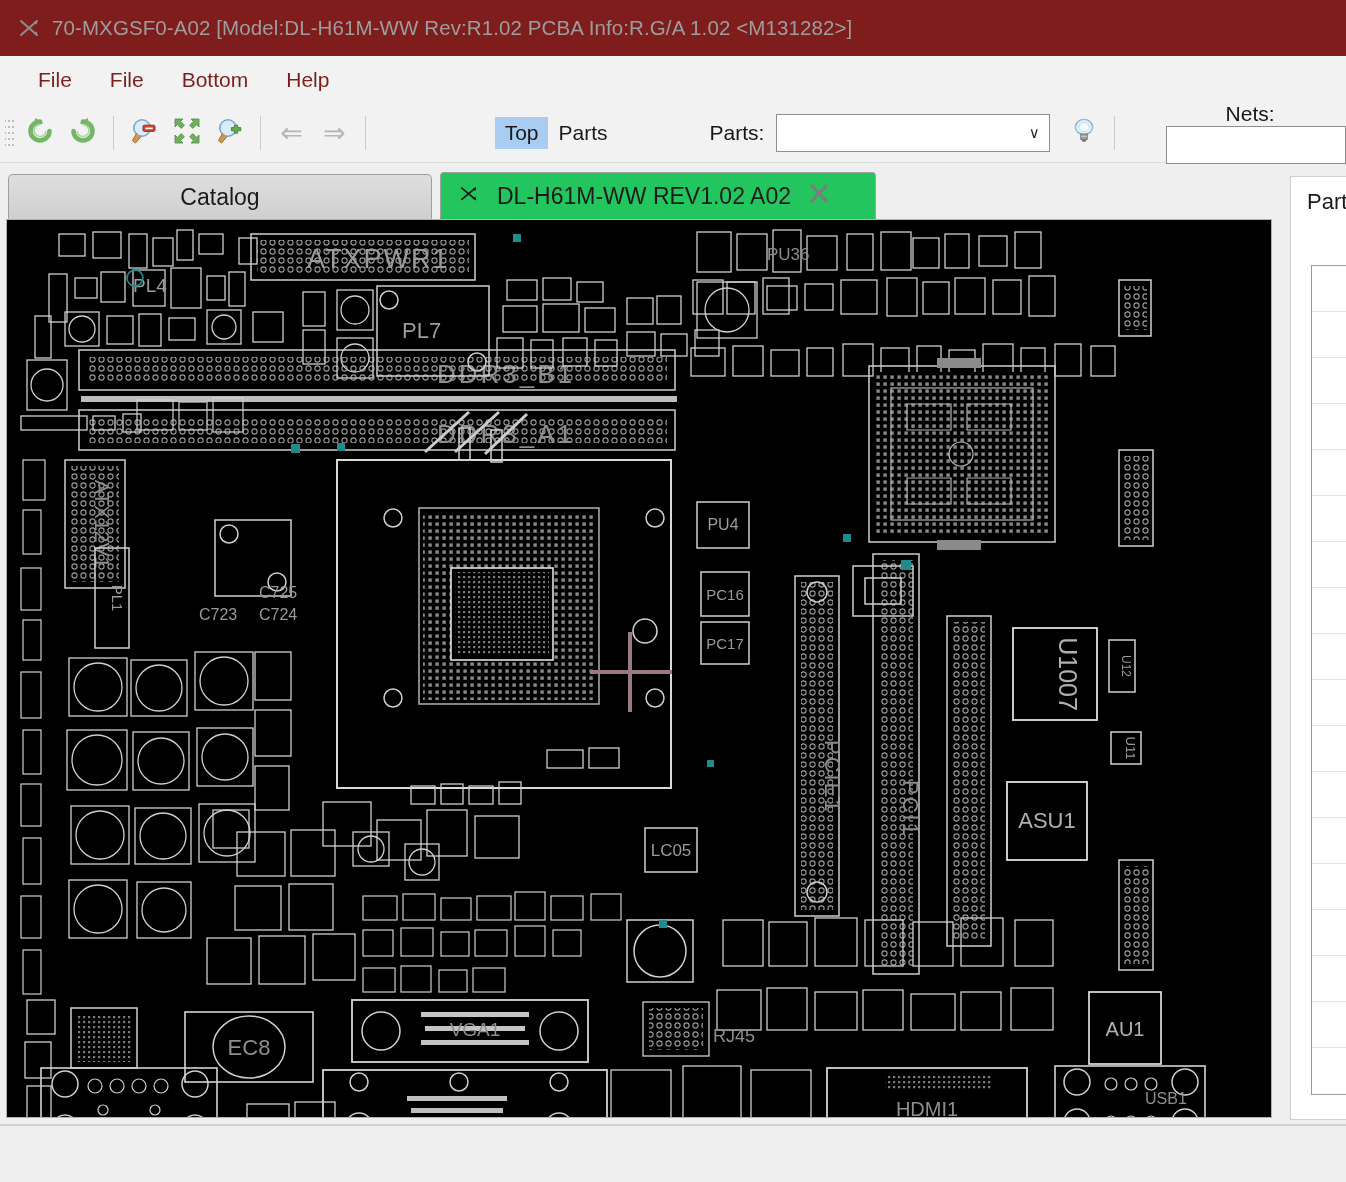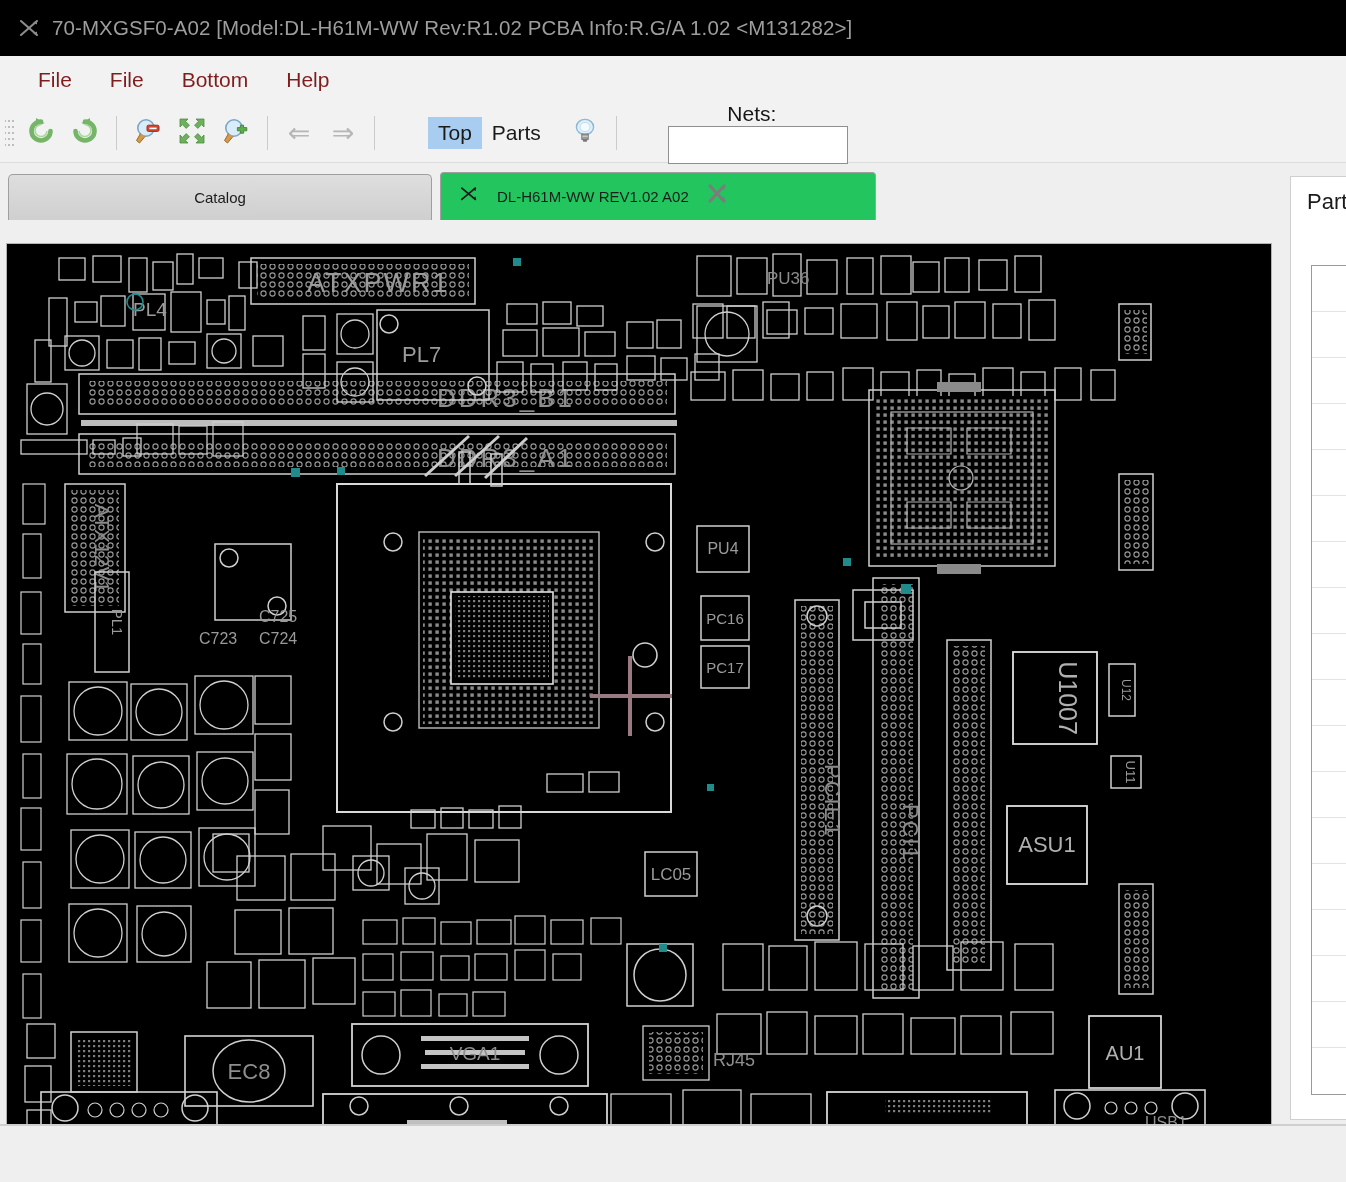--- a/index.html
+++ b/index.html
@@ -5,21 +5,21 @@
   html,body{margin:0;padding:0;}
   body{
     width:1346px;height:1182px;overflow:hidden;
     background:#efefef;
     font-family:"Liberation Sans", sans-serif;
     -webkit-font-smoothing:antialiased;
   }
   
   #titlebar{
     position:absolute;left:0;top:0;width:1346px;height:56px;
-    background:#000000;border-bottom:1px solid #be185d;
+    background:#7f1d1d;border-bottom:1px solid #be185d;
     display:flex;align-items:center;
   }
   #titlebar .tb-icon{
     width:26px;height:26px;margin-left:16px;margin-right:10px;
     display:flex;align-items:center;justify-content:center;
     color:#8c8c8c;font-size:21px;line-height:1;
   }
   #titlebar .tb-text{
     color:#9d9d9d;font-size:20.5px;letter-spacing:0.1px;white-space:nowrap;
   }
@@ -38,21 +38,21 @@
     display:flex;align-items:center;
   }
   .grip{width:10px;height:34px;margin-left:5px;margin-right:4px;
     background-image:radial-gradient(#bdbdbd 1px, transparent 1px);
     background-size:4px 6px;background-position:2px 2px;}
   .tbtn{width:42px;height:42px;display:flex;align-items:center;justify-content:center;
         border:1px solid transparent;border-radius:3px;}
   .tsep{width:1px;height:34px;background:#cbcbcb;margin:0 9px;}
   .nav-arrow{font-size:27px;color:#b6b6b6;line-height:1;}
   
-  #side-toggle{display:flex;align-items:center;margin-left:44px;}
+  #side-toggle{display:flex;align-items:center;margin-left:120px;}
   .side-opt{font-size:21px;color:#1a1a1a;padding:3px 10px;line-height:1.25;}
   .side-opt.active{background:#a8cdf0;}
   
   #parts-group{display:flex;align-items:center;margin-left:92px;}
   .field-label{font-size:21px;color:#161616;margin-right:12px;white-space:nowrap;}
   .combo{
     width:274px;height:38px;background:#ffffff;border:1px solid #8f8f8f;
     display:flex;align-items:center;box-sizing:border-box;position:relative;
   }
   .combo input{
@@ -61,42 +61,41 @@
   }
   .combo .chev{width:30px;display:flex;align-items:center;justify-content:center;
     color:#2b2b2b;font-size:15px;}
   #nets-group{display:flex;align-items:center;margin-left:42px;flex-direction:column;}
   .nets-box{width:180px;height:38px;background:#ffffff;border:1px solid #8f8f8f;box-sizing:border-box;}
   
   #tabstrip{position:absolute;left:0;top:172px;width:1280px;height:48px;}
   .tab{
     position:absolute;top:2px;height:46px;box-sizing:border-box;
     display:flex;align-items:center;justify-content:center;
-    font-size:15px;color:#1b1b1b;
+    font-size:23px;color:#1b1b1b;
   }
   #tab-catalog{
     left:8px;width:424px;
     background:linear-gradient(#dedede,#cfcfcf);
     border:1px solid #9f9f9f;border-bottom:none;
     border-top-left-radius:5px;border-top-right-radius:5px;
   }
   #tab-board{
     left:440px;width:436px;top:0;height:48px;
     background:#22c55e;border:1px solid #a0a0a0;border-bottom:none;
     border-top-left-radius:4px;border-top-right-radius:4px;
     justify-content:flex-start;padding-left:18px;
   }
   #tab-board .tab-ic{color:#1b1b1b;font-size:19px;margin-right:18px;}
   #tab-board .tab-x{margin-left:16px;color:#7c7c7c;font-size:21px;font-weight:bold;}
   
   #canvas-frame{
     position:absolute;left:6px;top:219px;width:1266px;height:899px;
     background:#000000;border:1px solid #b2b2b2;box-sizing:border-box;
     overflow:hidden;
-    margin-top:24px;
   }
   #pcb{position:absolute;left:0;top:0;width:1264px;height:897px;display:block;}
   
   #right-panel{
     position:absolute;left:1290px;top:176px;width:120px;height:944px;
     background:#ffffff;border:1px solid #cfcfcf;box-sizing:border-box;
     overflow:hidden;
   }
   #right-panel .rp-title{
     font-size:22px;color:#1a1a1a;padding:12px 0 0 16px;white-space:nowrap;
@@ -207,20 +206,27 @@
     <span class="nav-arrow">⇒</span>
   </div>
 
   <div class="tsep"></div>
 
   <div id="side-toggle">
     <div class="side-opt active">Top</div>
     <div class="side-opt">Parts</div>
   </div>
 
+  <div id="parts-group">
+    <div class="field-label">Parts:</div>
+    <div class="combo">
+      <input type="text" value="" placeholder="" style="">
+      <span class="chev">∨</span>
+    </div>
+  </div>
 
   <div class="tbtn" style="margin-left:12px;">
     <span>
       <svg width="30" height="30" viewBox="0 0 30 30">
         <ellipse cx="15" cy="11" rx="8.6" ry="7.6" fill="#dff0fb" stroke="#8fb8d2" stroke-width="1.4"></ellipse>
         <ellipse cx="15" cy="11" rx="5" ry="4.6" fill="#f4fbff" stroke="#b8d6e8" stroke-width="0.8"></ellipse>
         <rect x="11.8" y="18" width="6.4" height="5.4" fill="#9e9e9e" stroke="#6f6f6f" stroke-width="0.9"></rect>
         <rect x="12.2" y="19.8" width="5.6" height="0.9" fill="#d9d9d9"></rect>
         <rect x="12.8" y="23.4" width="4.4" height="2.4" rx="1" fill="#7a7a7a"></rect>
       </svg>

